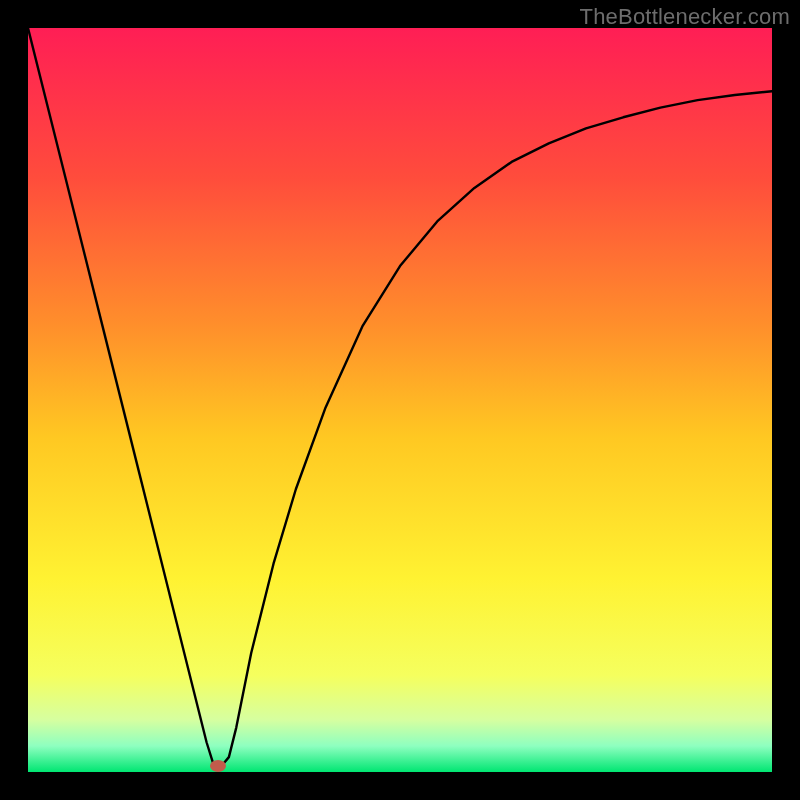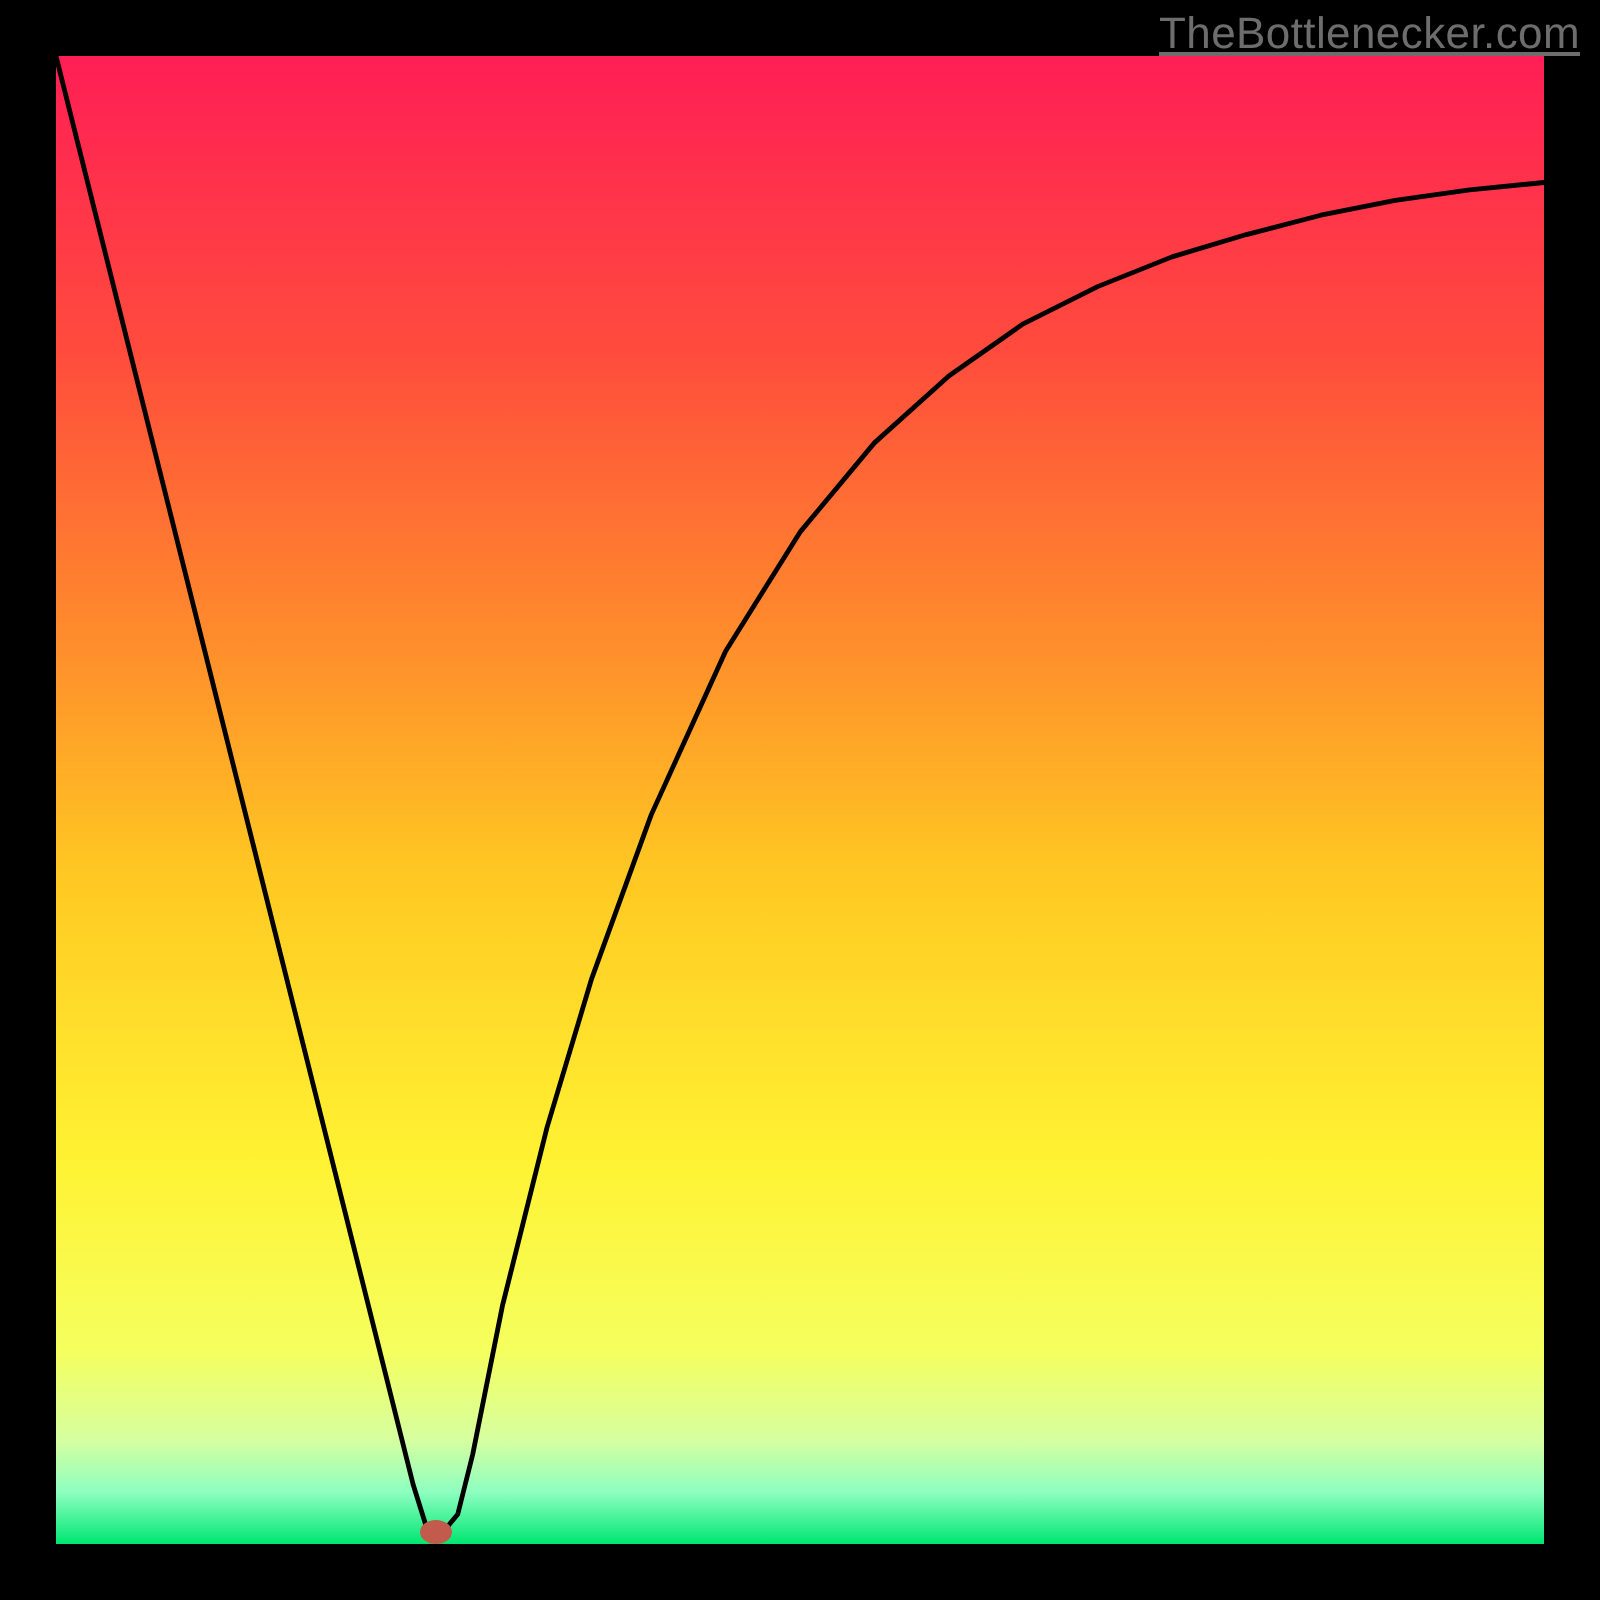--- a/index.html
+++ b/index.html
@@ -27,21 +27,20 @@
     height: 744px;
   }
   .watermark {
     position: absolute;
     top: 4px;
     right: 10px;
     color: #6d6d6d;
     font-size: 22px;
     letter-spacing: 0.2px;
     z-index: 5;
-    text-decoration: underline;
   }
   svg { display: block; }
 </style>
 </head>
 <body>
 
 <div class="frame">
   <svg class="plot" viewBox="0 0 744 744" preserveAspectRatio="none">
     <defs>
       <linearGradient id="bg-grad" x1="0" y1="0" x2="0" y2="1">

